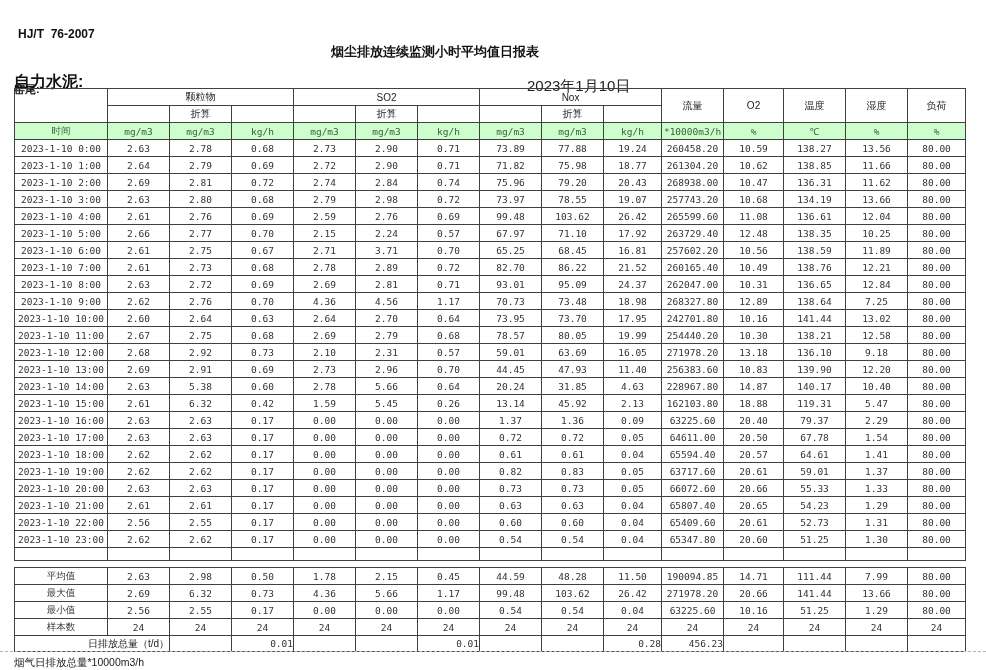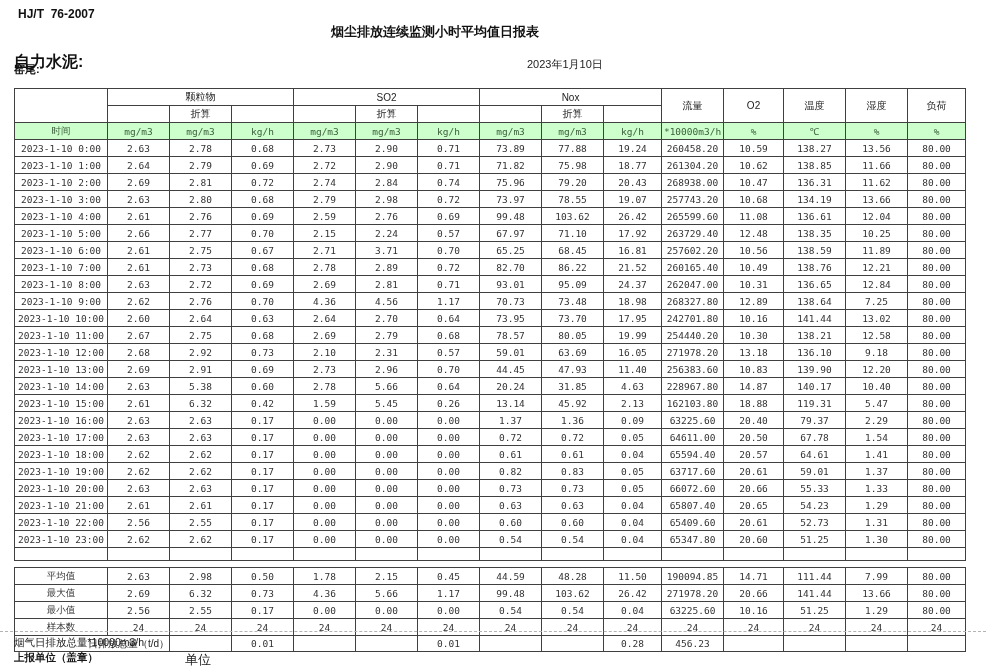--- a/index.html
+++ b/index.html
@@ -1,25 +1,25 @@
 <!DOCTYPE html>
 <html style="--header-green: #ccffcc;"><head>
 <meta charset="utf-8">
 <style>
   html,body{margin:0;padding:0;}
   body{
     width:986px;height:670px;background:#ffffff;position:relative;overflow:hidden;
     font-family:"Liberation Sans","DejaVu Sans",sans-serif;color:#222;
   }
-  .abs{position:absolute;}
+  .abs{position:absolute;margin-top:20px;}
   .doc-code{top:7px;left:18px;font-size:12px;font-weight:bold;white-space:pre;color:#111;}
   .report-title{top:23px;left:0;width:870px;text-align:center;font-size:13px;font-weight:bold;color:#111;}
   .company{top:52px;left:14px;font-size:16px;font-weight:bold;color:#111;text-align:center;}
   .site{top:62px;left:14px;font-size:11px;font-weight:bold;color:#111;}
-  .report-date{top:57px;left:527px;font-size:11px;color:#222;}
+  .report-date{top:57px;left:527px;font-size:15px;color:#222;}
 
   table.report{
     border-collapse:collapse;table-layout:fixed;
     position:absolute;left:14px;top:88px;width:951px;
   }
   table.report td{
     border:1px solid #404040;padding:0;margin:0;
     text-align:center;vertical-align:middle;
     overflow:hidden;white-space:nowrap;
     font-size:10px;color:#222;height:16px;
@@ -29,21 +29,21 @@
     background:var(--header-green,#ccffcc);
     color:#3c5e3c;font-size:9.5px;
     font-family:"DejaVu Sans Mono","Liberation Mono",monospace;
   }
   tbody td.num, tbody td.label-cell{
     font-family:"DejaVu Sans Mono","Liberation Mono",monospace;
     font-size:9.5px;color:#333;
   }
   tr.empty-row td{height:12px;}
   tr.spacer-row td{border:none;height:6px;background:#fff;}
-  tr.total-row td{height:15px;}
+  tr.total-row td{height:15px;text-align:right;}
   tr.total-row td.total-label{
     text-align:right;padding-left:2px;font-size:10px;color:#222;
   }
   .page-break-line{top:631px;left:0;width:986px;border-top:1px dashed #b3b3b3;height:0;}
   .footer-line1{top:636px;left:14px;font-size:10.5px;color:#1a1a1a;}
   .footer-line2{top:651px;left:14px;font-size:10.5px;color:#1a1a1a;font-weight:bold;}
   .footer-unit{top:651px;left:185px;font-size:13px;color:#1a1a1a;}
 </style>
 </head>
 <body>

